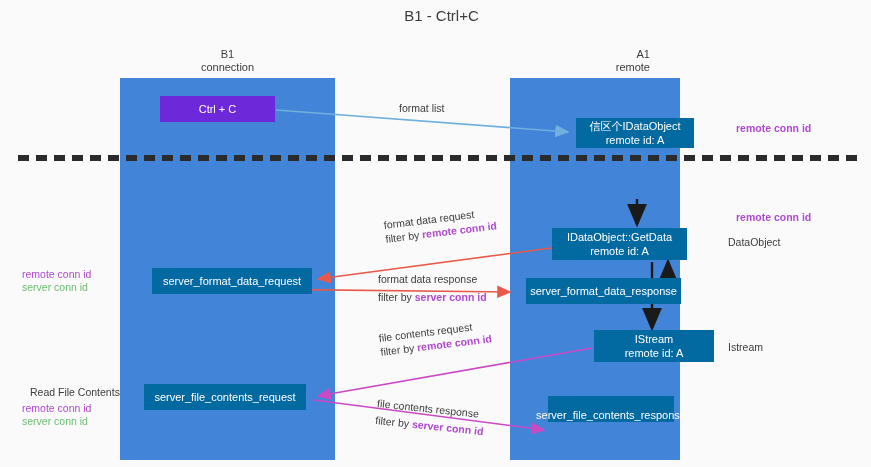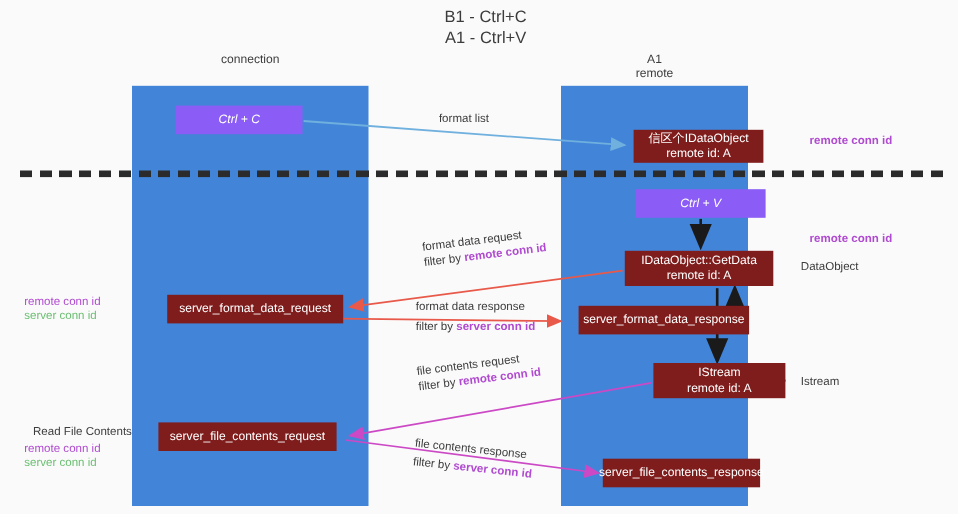--- a/index.html
+++ b/index.html
@@ -22,43 +22,43 @@
     position:absolute;left:0;top:6px;width:871px;
     text-align:center;font-size:15px;line-height:19px;color:#3c3c3c;
   }
   #title div{white-space:pre;margin-left:12px;}
 
   
   .lane-header{
     position:absolute;text-align:center;font-size:11px;line-height:13px;color:#3c3c3c;
   }
   #hdr-b1{left:150px;top:48px;width:155px;}
-  #hdr-a1{left:540px;top:48px;width:110px;}
+  #hdr-a1{left:540px;top:48px;width:110px;text-align:right;}
 
   
   .box{
     position:absolute;
     display:flex;flex-direction:column;
     align-items:center;justify-content:center;
     font-size:11px;line-height:14px;color:#ffffff;
     text-align:center;box-sizing:border-box;
     z-index:6;
   }
-  .box.green{background:#8b5cf6;font-style:italic;}
-  .box.orange{background:#7f1d1d;}
+  .box.green{background:#6d28d9;}
+  .box.orange{background:#0369a1;}
 
   #box-ctrlc{left:160px;top:96px;width:115px;height:26px;}
   #box-ctrlv{left:578px;top:172px;width:118px;height:26px;}
   #box-idataobject{left:576px;top:118px;width:118px;height:30px;}
-  #box-getdata{left:568px;top:228px;width:135px;height:32px;}
+  #box-getdata{left:552px;top:228px;width:135px;height:32px;}
   #box-fmt-req{left:152px;top:268px;width:160px;height:26px;}
   #box-fmt-resp{left:514px;top:278px;width:155px;height:26px;margin-left:12px;}
   #box-istream{left:594px;top:330px;width:120px;height:32px;}
   #box-file-req{left:144px;top:384px;width:162px;height:26px;}
-  #box-file-resp{left:548px;top:417px;width:143px;height:26px;}
+  #box-file-resp{left:548px;top:396px;width:126px;height:26px;justify-content:flex-end;}
 
   
   #divider{
     position:absolute;left:18px;top:155px;width:845px;height:6px;
     background:repeating-linear-gradient(to right,#2b2b2b 0 11px,transparent 11px 18px);
     z-index:9;
   }
 
   
   .anno{position:absolute;font-size:10.5px;line-height:13px;z-index:8;white-space:nowrap;}
@@ -93,24 +93,24 @@
 </head>
 <body>
 
 <div id="stage">
 
   <div class="lane" id="lane-b1"></div>
   <div class="lane" id="lane-a1"></div>
 
   <div id="title">
     <div>B1 - Ctrl+C</div>
-    <div>A1 - Ctrl+V</div>
   </div>
 
   <div class="lane-header" id="hdr-b1">
+    <div>B1</div>
     <div>connection</div>
   </div>
   <div class="lane-header" id="hdr-a1">
     <div>A1</div>
     <div>remote</div>
   </div>
 
   <svg id="wires" viewBox="0 0 871 467">
     <defs>
       <marker id="ar-blue" markerWidth="9" markerHeight="9" refX="8" refY="4.5" orient="auto">
@@ -143,23 +143,20 @@
 
     <path d="M314,400 L544,430" stroke="#cc49c6" stroke-width="1.6" fill="none" marker-end="url(#ar-mag)"></path>
 
     <path d="M714,346 L700,346" stroke="#1a1a1a" stroke-width="2.2" fill="none"></path>
   </svg>
 
   <div class="box green" id="box-ctrlc">
     <span>Ctrl + C</span>
   </div>
 
-  <div class="box green" id="box-ctrlv">
-    <span>Ctrl + V</span>
-  </div>
 
   <div class="box orange" id="box-idataobject">
     <span>信区个IDataObject</span>
     <span>remote id: A</span>
   </div>
 
   <div class="box orange" id="box-getdata">
     <span>IDataObject::GetData</span>
     <span>remote id: A</span>
   </div>

